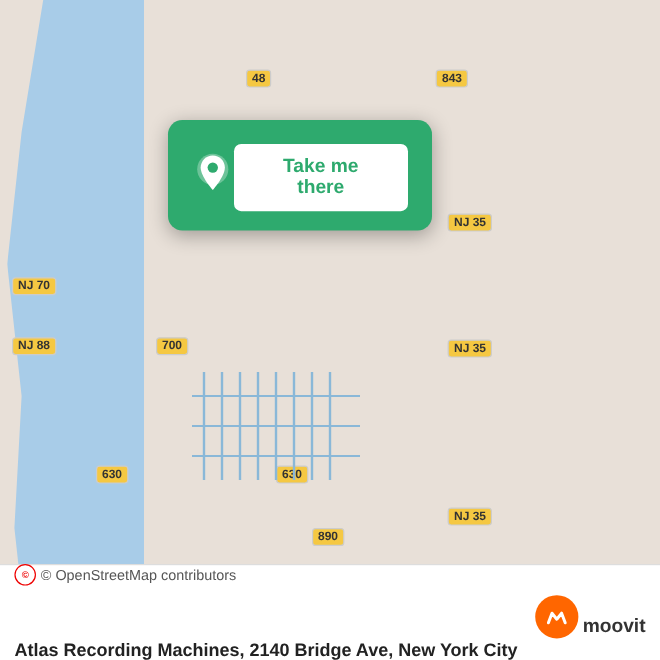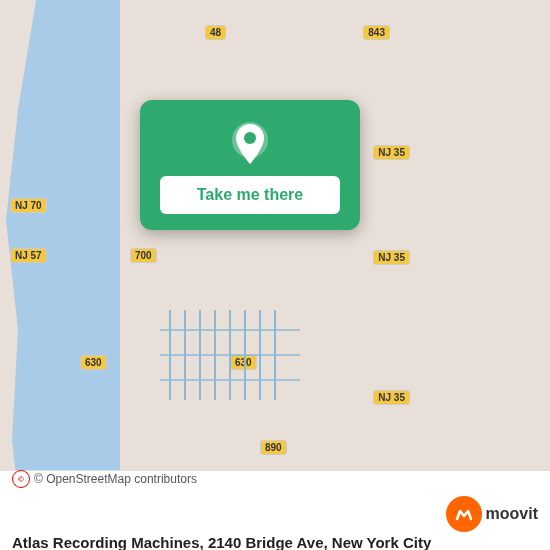--- a/index.html
+++ b/index.html
@@ -36,20 +36,21 @@
     
     .road-label {
       position: absolute;
       background: #f5c842;
       color: #333;
       font-size: 10px;
       font-weight: bold;
       padding: 1px 4px;
       border-radius: 3px;
       border: 1px solid #ccc;
+      margin-top: 33px;
     }
 
     .label-nj70 { top: 198px; left: 10px; }
     .label-nj88 { top: 248px; left: 10px; }
     .label-nj35-top { top: 145px; right: 140px; }
     .label-nj35-mid { top: 250px; right: 140px; }
     .label-nj35-bot { top: 390px; right: 140px; }
     .label-632 { top: 248px; left: 130px; }
     .label-630-left { top: 355px; left: 80px; }
     .label-630-center { top: 355px; left: 230px; }
@@ -59,21 +60,21 @@
 
     
     .location-card {
       position: absolute;
       top: 100px;
       left: 140px;
       width: 220px;
       background: #2eaa6e;
       border-radius: 12px;
       display: flex;
-      flex-direction: column;
+      flex-direction: row;
       align-items: center;
       padding: 20px 20px 16px 20px;
       box-shadow: 0 4px 16px rgba(0,0,0,0.3);
     }
 
     .pin-icon {
       width: 48px;
       height: 48px;
       margin-bottom: 8px;
     }
@@ -136,21 +137,21 @@
       font-weight: 600;
       color: #222;
       margin-top: 42px;
     }
 
     .moovit-logo {
       position: absolute;
       right: 12px;
       bottom: 18px;
       display: flex;
-      align-items: center;
+      align-items: flex-end;
       gap: 4px;
     }
 
     .moovit-icon {
       width: 36px;
       height: 36px;
       background: #f60;
       border-radius: 50%;
       display: flex;
       align-items: center;
@@ -173,21 +174,21 @@
 </head>
 <body>
 
 <div id="map-container">
 
   <div class="map-bg"></div>
 
   <div class="water-right-coast"></div>
 
   <div class="road-label label-nj70">NJ 70</div>
-  <div class="road-label label-nj88">NJ 57</div>
+  <div class="road-label label-nj88">NJ 88</div>
   <div class="road-label label-nj35-top">NJ 35</div>
   <div class="road-label label-nj35-mid">NJ 35</div>
   <div class="road-label label-nj35-bot">NJ 35</div>
   <div class="road-label label-632">700</div>
   <div class="road-label label-630-left">630</div>
   <div class="road-label label-630-center">630</div>
   <div class="road-label label-48">48</div>
   <div class="road-label label-635">843</div>
   <div class="road-label label-528">890</div>
 

